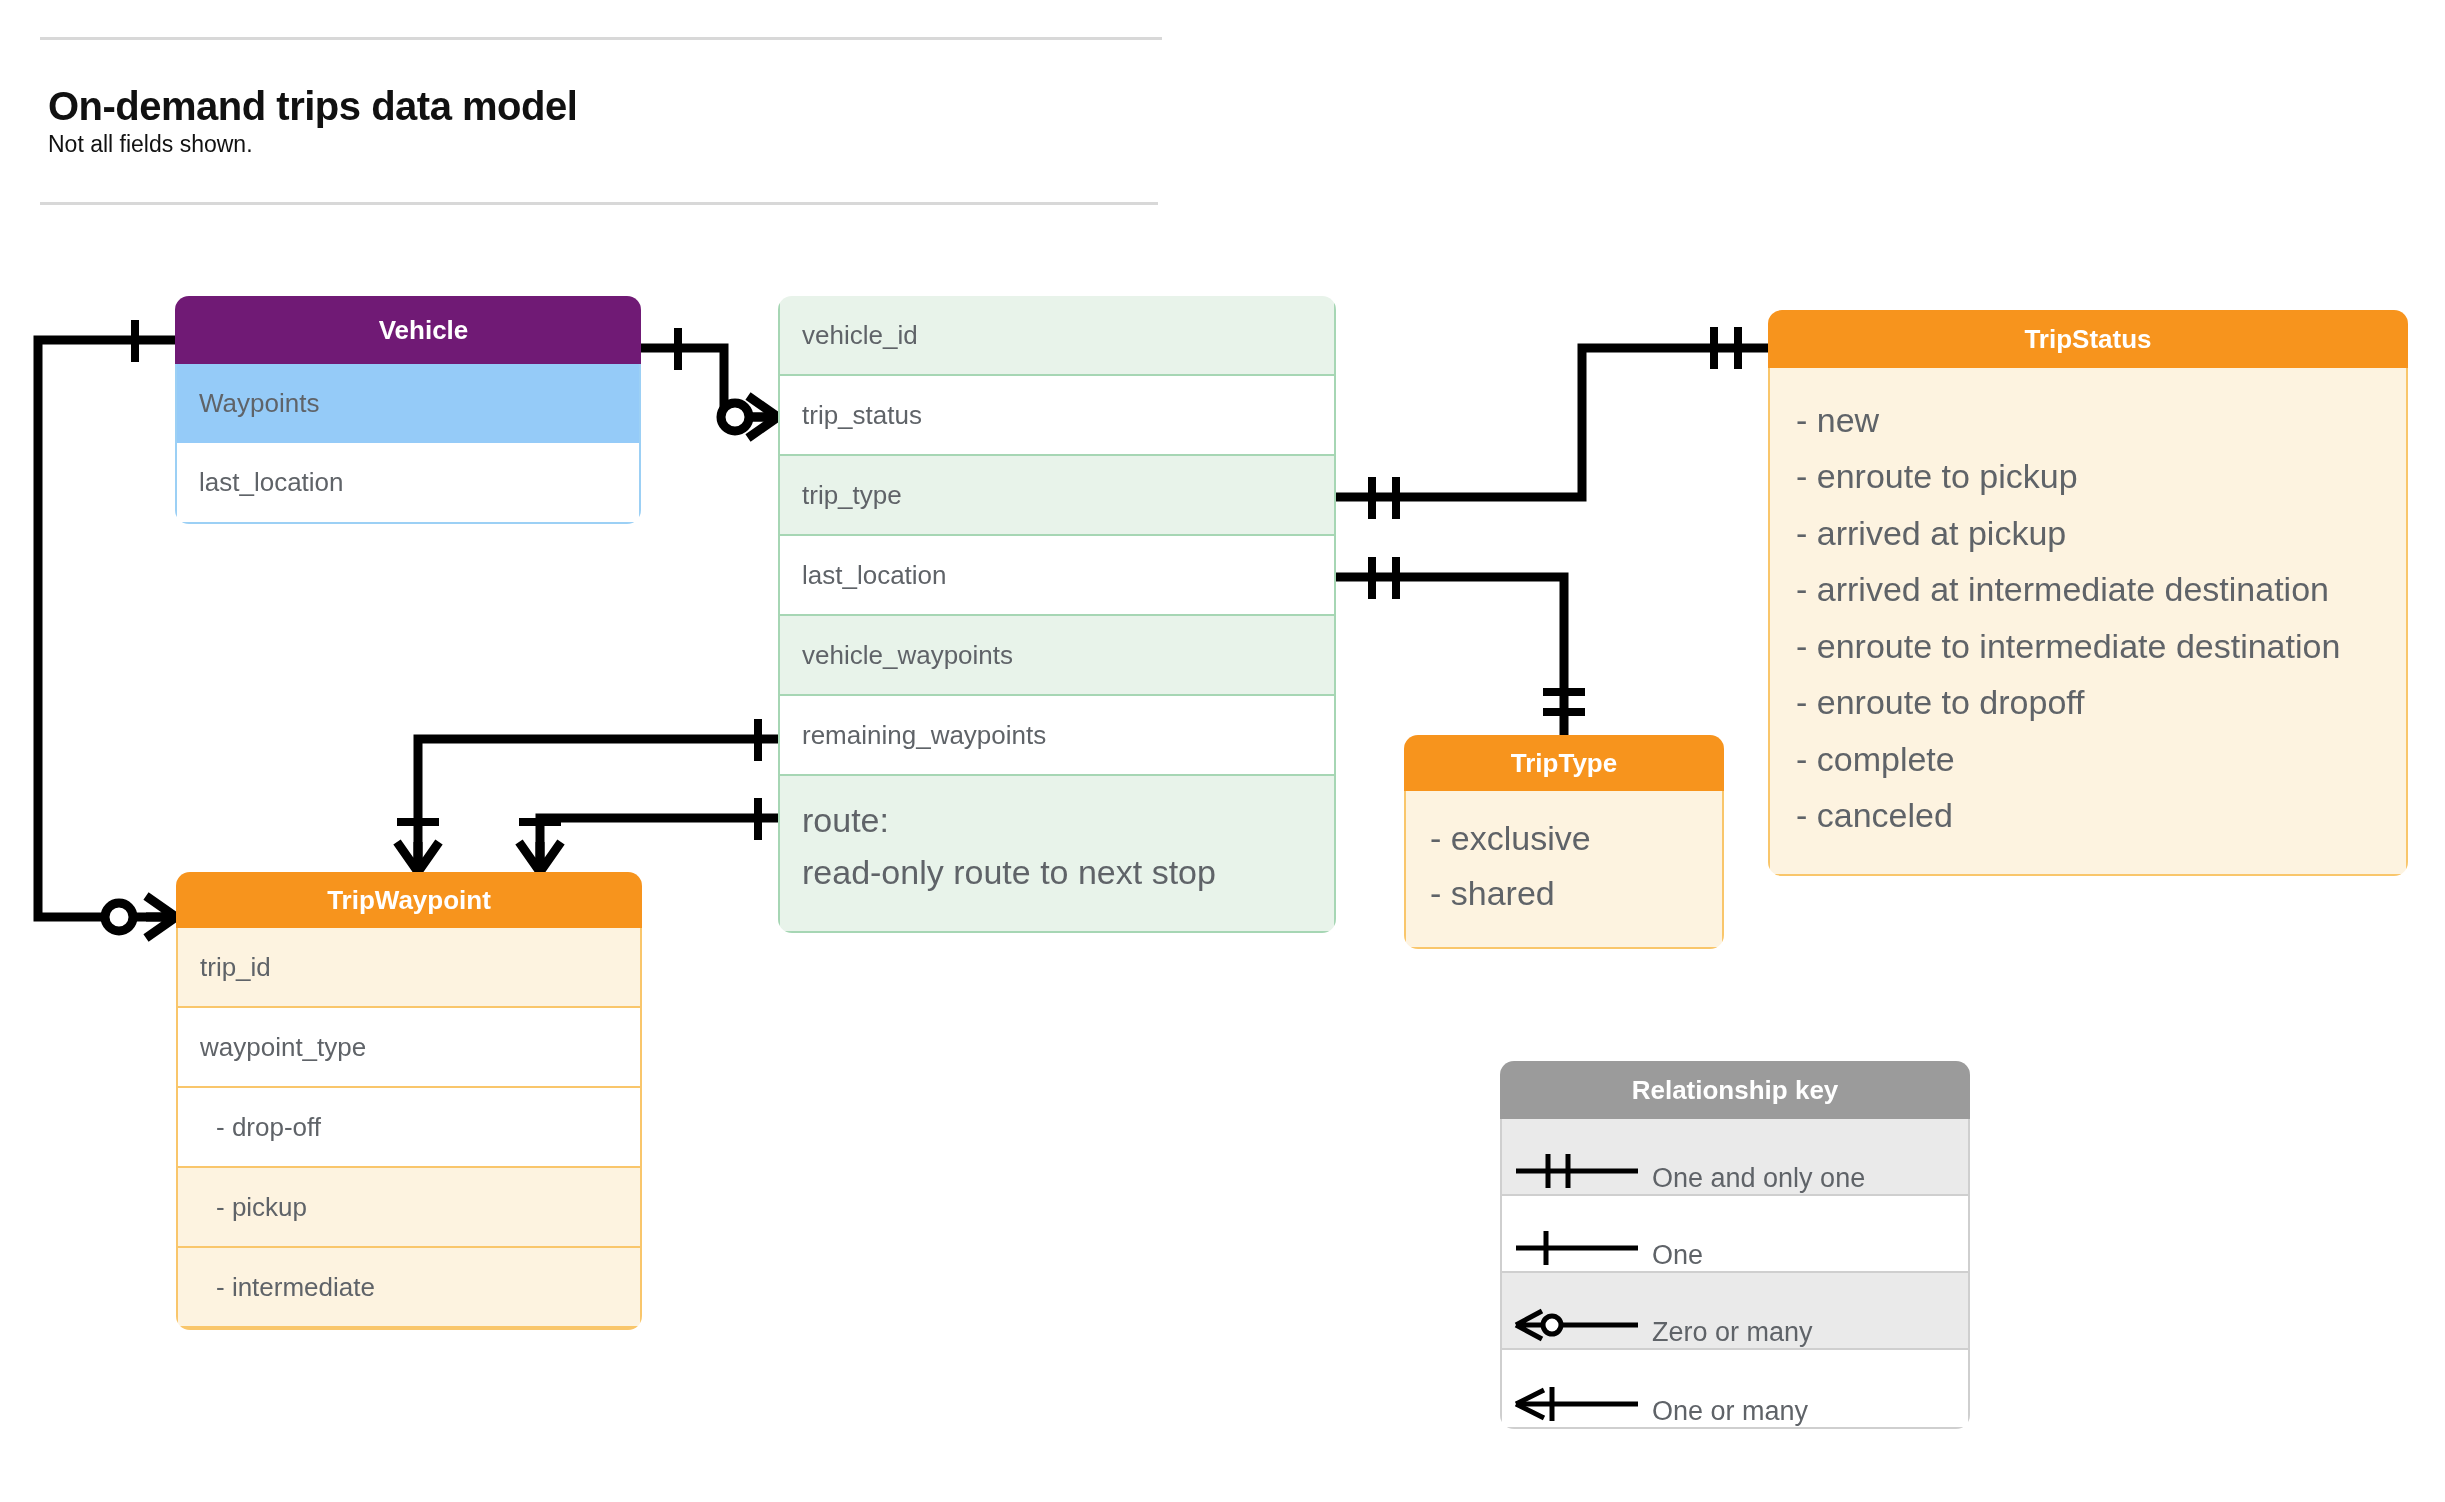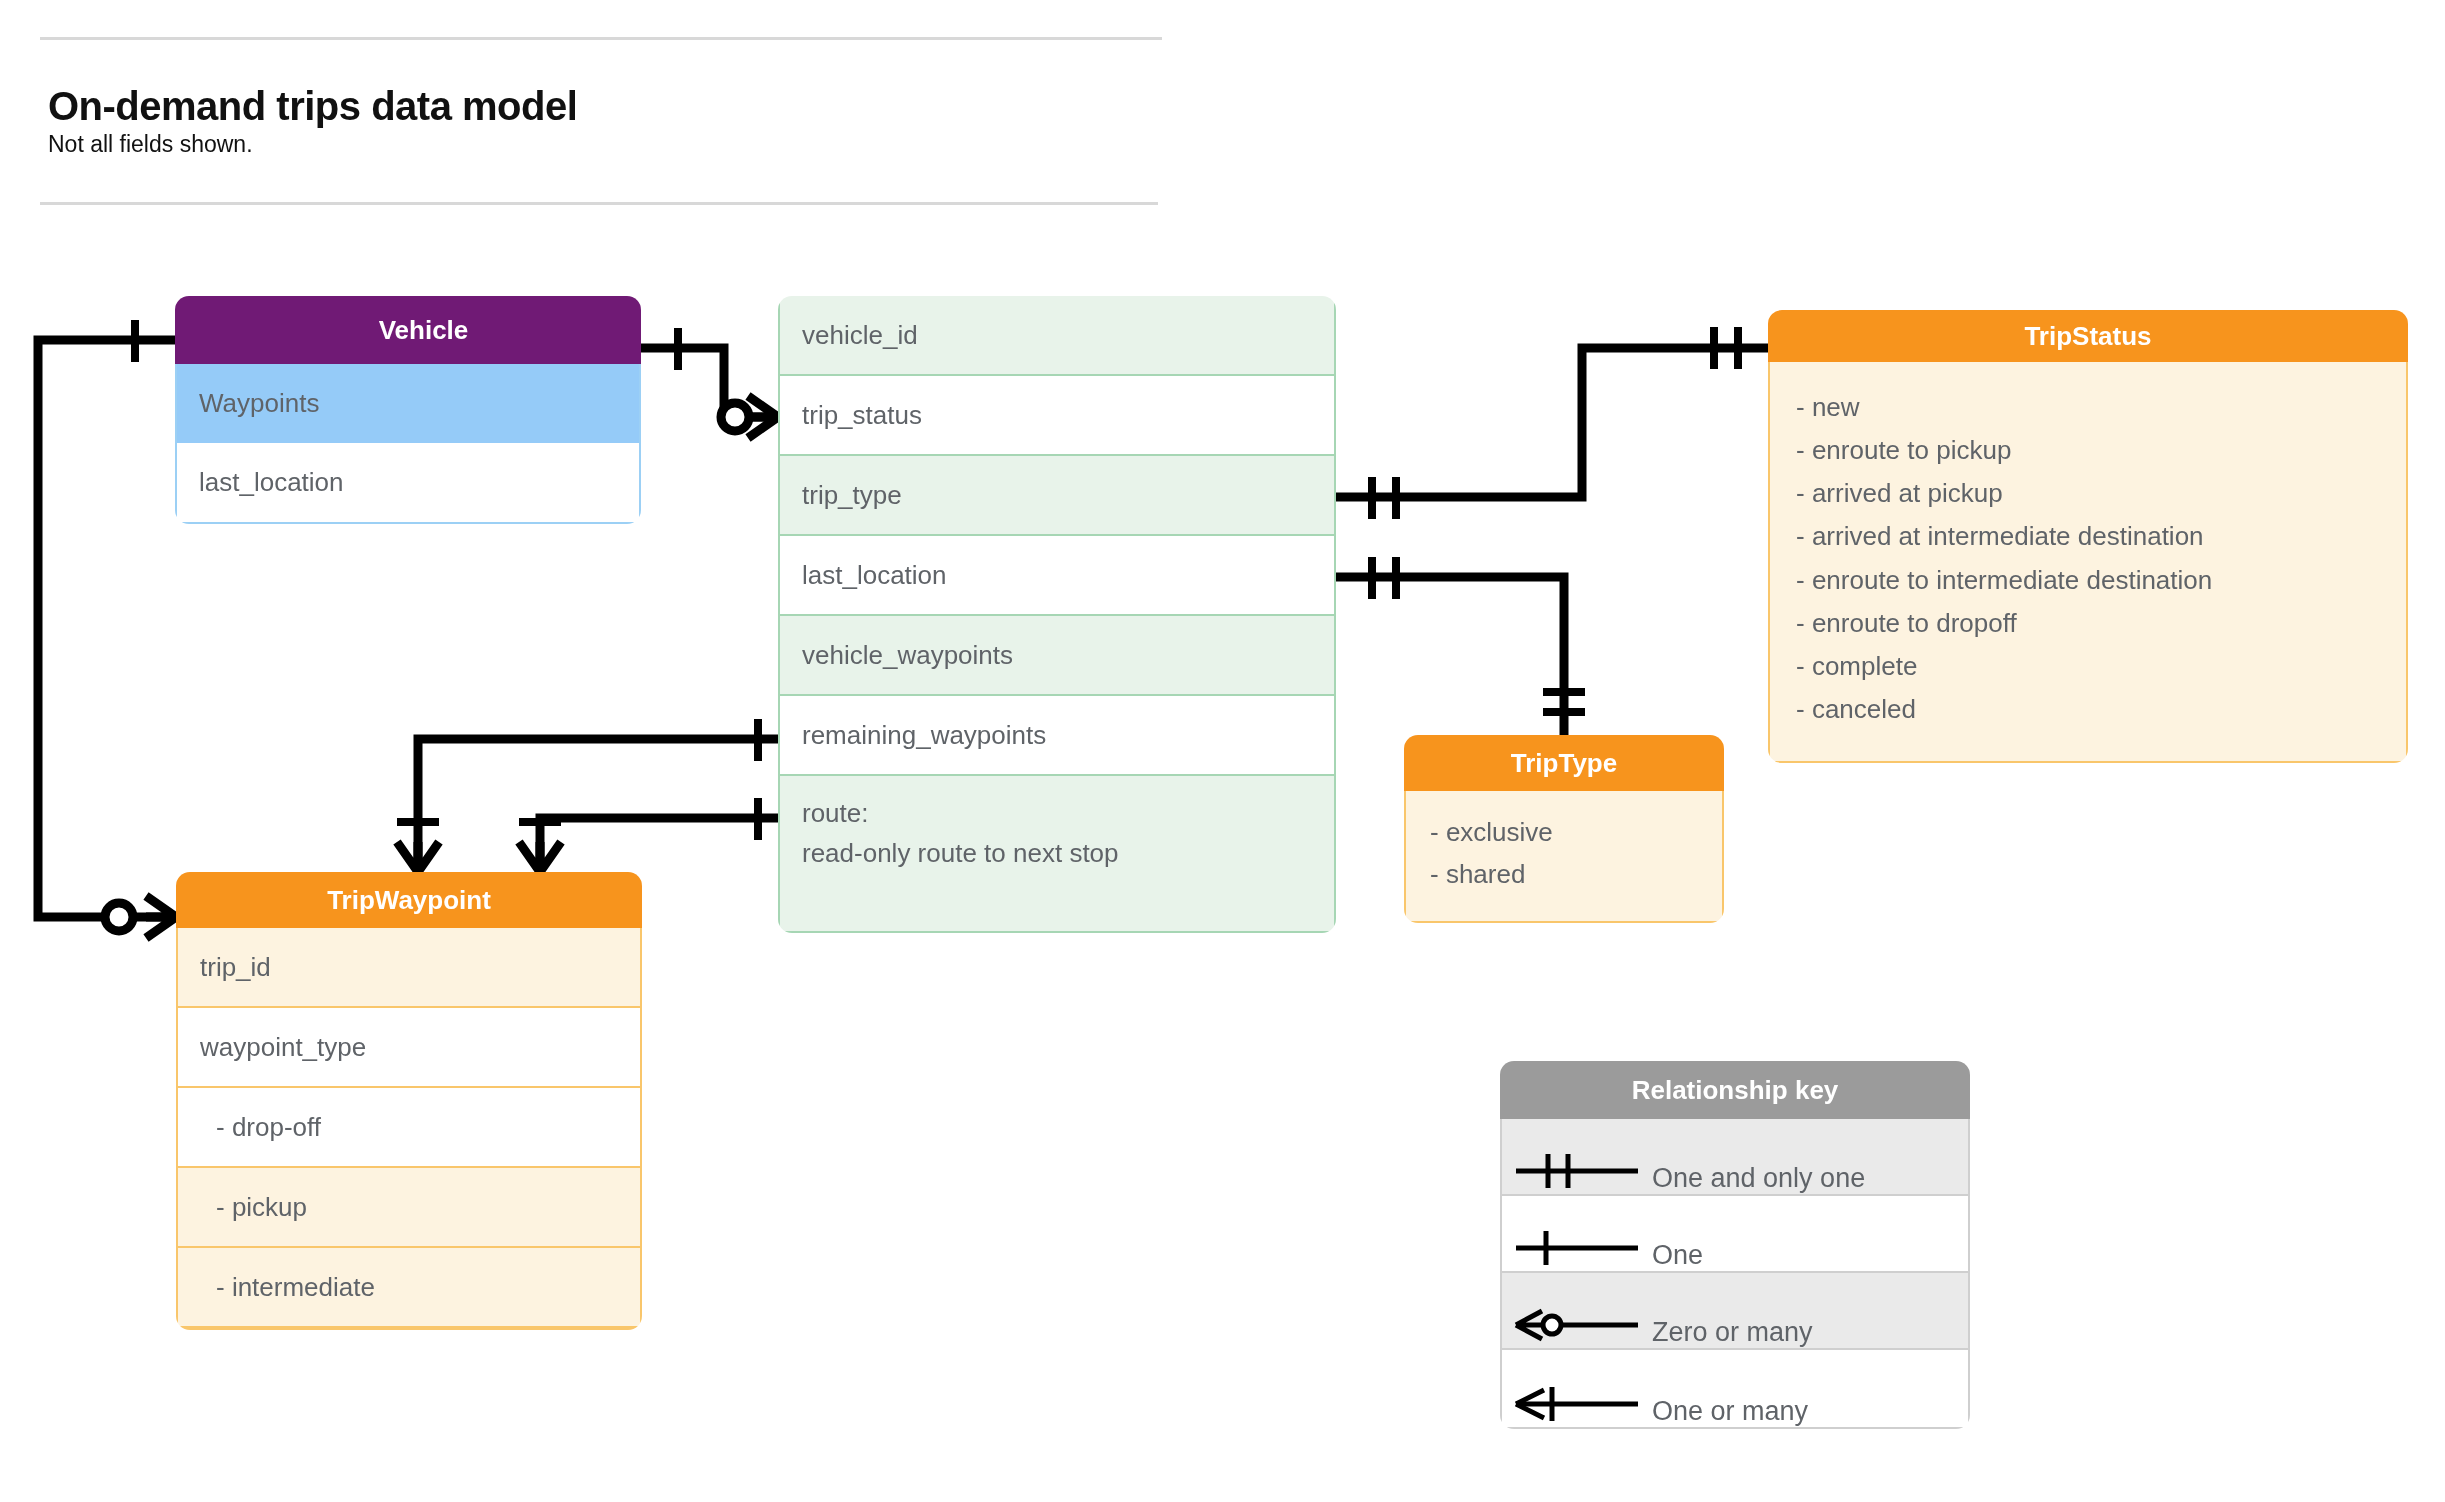--- a/index.html
+++ b/index.html
@@ -75,21 +75,21 @@
   .row {
     box-sizing: border-box;
     font-size: 26px;
     color: #5f6368;
     display: flex;
     align-items: center;
     padding-left: 22px;
   }
   .rowlist {
     box-sizing: border-box;
-    font-size: 26px;
+    font-size: 34px;
     color: #5f6368;
     padding: 18px 22px 22px 22px;
     line-height: 1.53;
   }
 
   
   #entity-vehicle { left: 175px; top: 296px; width: 466px; }
   #entity-vehicle .entity-title { height: 68px; background: #701a75; padding-left: 31px; }
   #entity-vehicle .entity-body { border-color: #9cd0f5; background: #ffffff; }
   #entity-vehicle .row { height: 79px; }
@@ -98,21 +98,21 @@
   
   #entity-trip { left: 778px; top: 296px; width: 558px; }
   #entity-trip .entity-title { height: 56px; background: #2e8b4f; }
   #entity-trip .entity-body { border-color: #a6d6b4; background: #ffffff; }
   #entity-trip .row { height: 80px; border-bottom: 2px solid #a6d6b4; }
   #entity-trip .row.alt { background: #e8f3ea; }
   #entity-trip .rowlist { background: #e8f3ea; height: 155px; }
 
   
   #entity-tripstatus { left: 1768px; top: 310px; width: 640px; }
-  #entity-tripstatus .entity-title { height: 52px; background: #f7941d; }
+  #entity-tripstatus .entity-title { height: 58px; background: #f7941d; }
   #entity-tripstatus .entity-body { border-color: #f9c66b; background: #fdf3e0; }
   #entity-tripstatus .rowlist { padding: 24px 26px 30px 26px; line-height: 1.66; }
 
   
   #entity-triptype { left: 1404px; top: 735px; width: 320px; }
   #entity-triptype .entity-title { height: 56px; background: #f7941d; }
   #entity-triptype .entity-body { border-color: #f9c66b; background: #fdf3e0; }
   #entity-triptype .rowlist { padding: 20px 24px 26px 24px; line-height: 1.62; }
 
   

